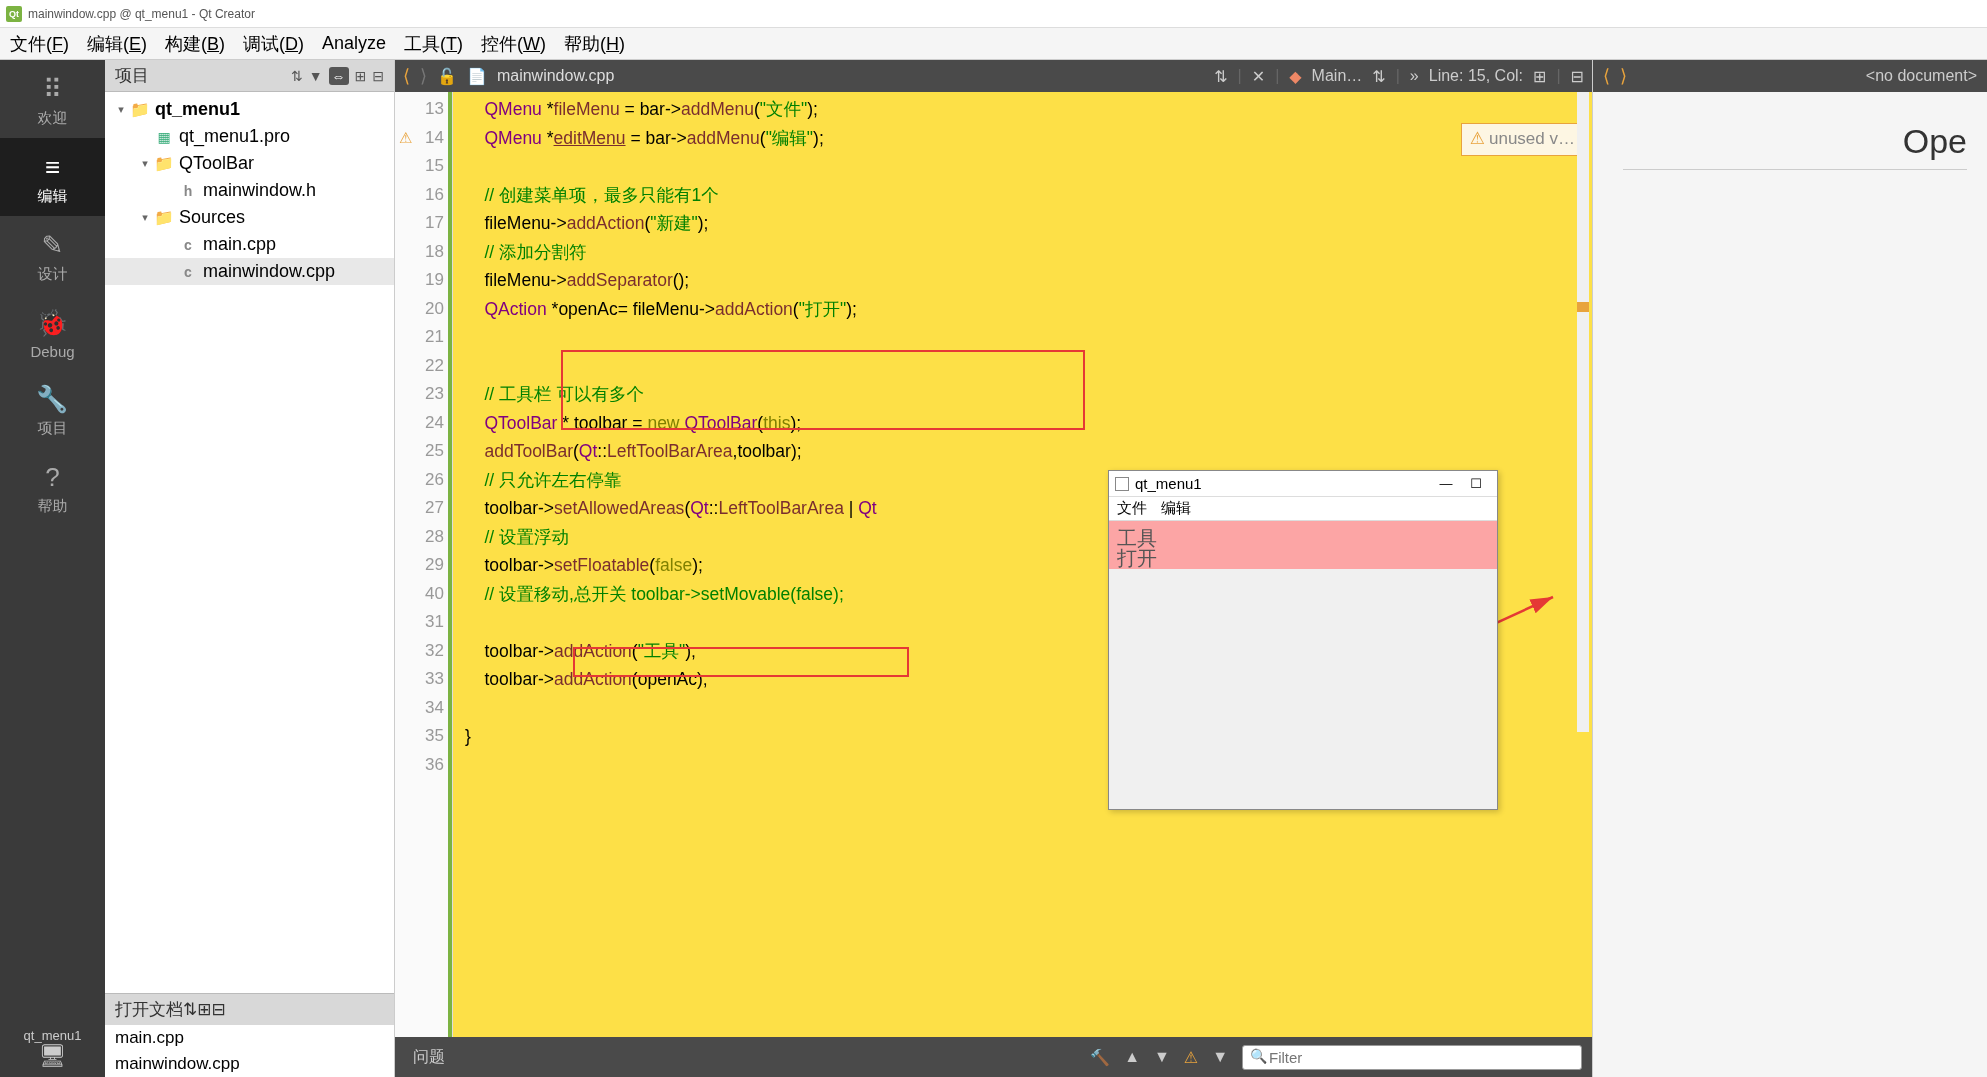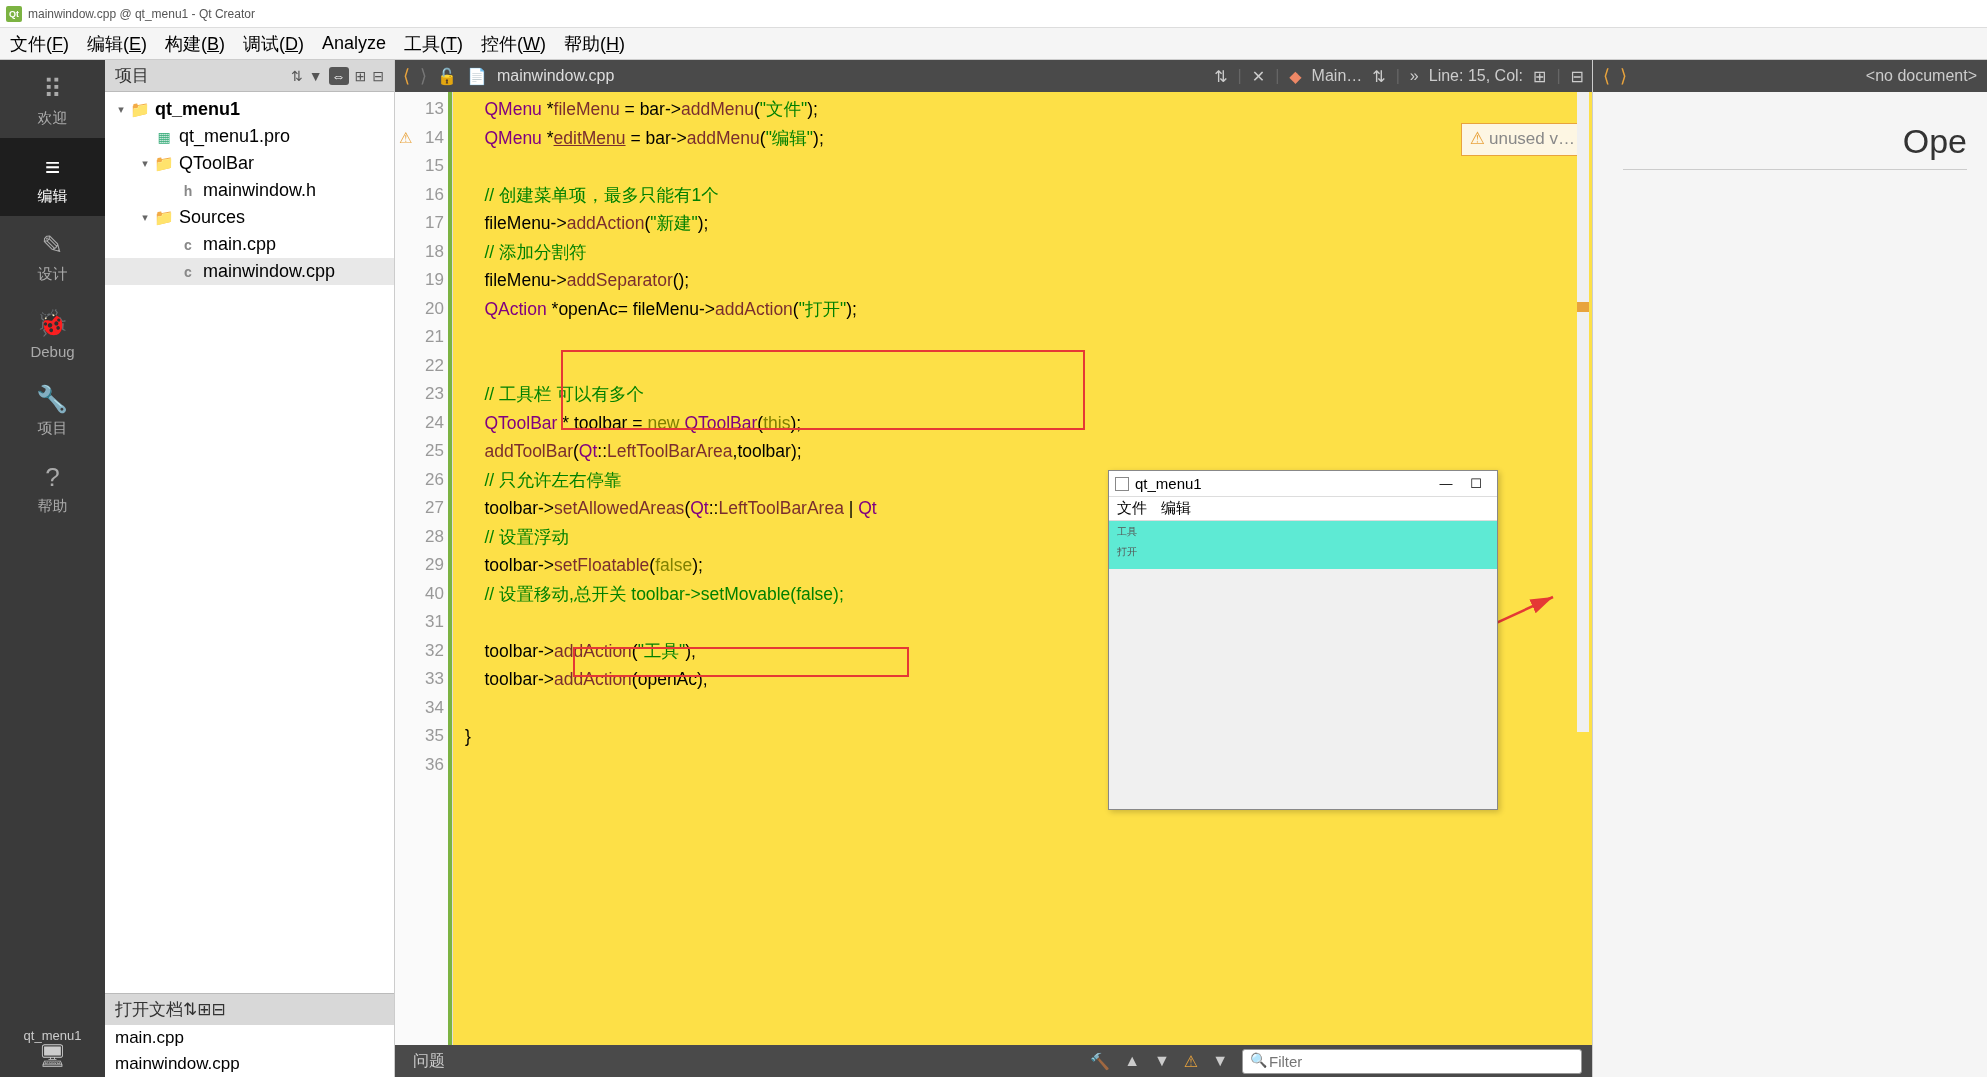--- a/index.html
+++ b/index.html
@@ -49,40 +49,40 @@
 .gutter .ln { height:28.5px; padding-right:8px; line-height:28.5px; position:relative; }
 .gutter .ln.warn::before { content:"⚠"; position:absolute; left:4px; color:#e8a33d; font-size:15px; }
 .gutter .greenbar { position:absolute; right:0; top:0; width:4px; height:100%; background:#7cb342; }
 .code { flex:1; font-family:Consolas,monospace; font-size:17.5px; line-height:28.5px; padding-top:3px; padding-left:12px; white-space:pre; overflow:hidden; position:relative; }
 .kw { color:#808000; } .cls { color:#800080; } .fn { color:#7a2e2e; } .str { color:#008000; } .cmt { color:#008000;text-align:right; } .id { color:#7a2e2e; } .this { color:#808000; } .ns { color:#800080; }
 .warnbadge { position:absolute; right:8px; top:31px; background:#fdf6e3; border:1px solid #e8a33d; padding:1px 8px; color:#888; font-size:17px; display:flex; align-items:center; gap:4px; }
 .warnbadge::before { content:"⚠"; color:#e8a33d; }
 .redbox1 { position:absolute; border:2px solid #e53935; left:108px; top:258px; width:524px; height:80px; pointer-events:none; }
 .redbox2 { position:absolute; border:2px solid #e53935; left:120px; top:555px; width:336px; height:30px; pointer-events:none; }
 .arrow { position:absolute; left:870px; top:500px; pointer-events:none; }
-.edbottom { height:32px; background:#4a4a4a; display:flex; align-items:center; color:#ccc; padding:0 10px; gap:14px; font-size:16px; }
+.edbottom { height:40px; background:#4a4a4a; display:flex; align-items:center; color:#ccc; padding:0 10px; gap:14px; font-size:16px; }
 .edbottom .tab { padding:4px 8px; }
 .edbottom input { flex:1; max-width:340px; background:#fff; border:1px solid #999; border-radius:3px; padding:3px 20px; font-size:15px; }
 .rightpane { width:395px; background:#f5f5f5; border-left:1px solid #ccc; display:flex; flex-direction:column; overflow:hidden; }
 .rtoolbar { height:32px; background:#4a4a4a; display:flex; align-items:center; color:#ccc; padding:0 10px; gap:10px; font-family:Consolas,monospace; font-size:16px; }
 .rtoolbar .nav { color:#e8a33d; font-size:18px; }
 .rtoolbar .flex { flex:1; }
 .rbody { flex:1; padding:30px 20px 20px 30px; font-family:Consolas,monospace; font-size:19px; color:#444; overflow:hidden; }
 .rbody h1 { font-size:34px; font-weight:normal; text-align:right; margin-bottom:8px; color:#333; }
 .rbody hr { border:none; border-top:1px solid #ccc; margin-bottom:24px; }
 .rbody li { list-style:none; margin-bottom:10px; white-space:nowrap; }
 .rbody li::before { content:"• "; }
 .rbody .sub { padding-left:24px; } .rbody .sub::before { content:"- "; }
 .popup { position:absolute; left:1108px; top:470px; width:390px; height:340px; background:#f0f0f0; border:1px solid #888; box-shadow:2px 2px 6px rgba(0,0,0,0.2); font-size:15px; }
 .popup .ptb { height:26px; background:#fff; display:flex; align-items:center; padding:0 6px; border-bottom:1px solid #ddd; }
 .popup .ptb .pico { width:14px; height:14px; border:1px solid #888; margin-right:6px; }
 .popup .ptb .flex { flex:1; }
 .popup .ptb .wbtn { width:30px; text-align:center; font-size:13px; cursor:pointer; }
 .popup .pmenu { height:24px; background:#fff; display:flex; align-items:center; padding:0 8px; gap:14px; font-size:15px; border-bottom:1px solid #ddd; }
-.popup .ptool { background:#5eead4; padding:4px 8px; font-size:10px; color:#555; }
+.popup .ptool { background:#fca5a5; padding:4px 8px; font-size:20px; color:#555; }
 .popup .ptool div { height:20px; }
 .minimap { position:absolute; right:398px; top:92px; width:12px; height:640px; background:#f0f0f0; }
 .minimap .m1 { position:absolute; top:210px; width:100%; height:10px; background:#e8a33d; }
 </style>
 </head>
 <body>
 
 <div class="titlebar">
   <span class="qc-icon">Qt</span>
   <span>mainwindow.cpp @ qt_menu1 - Qt Creator</span>

